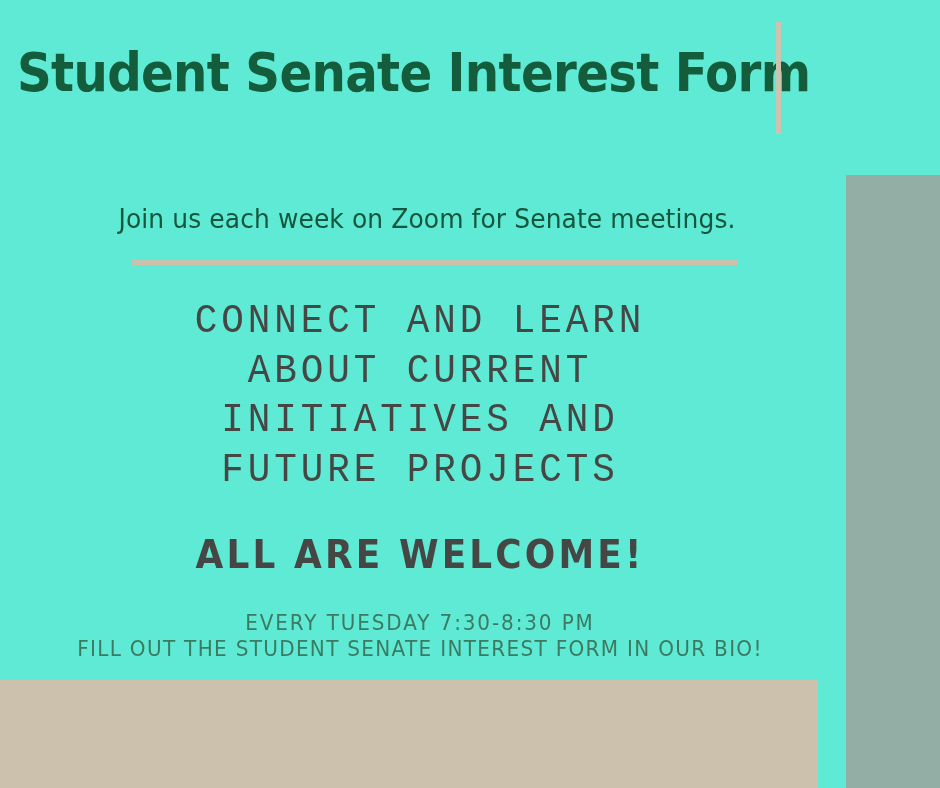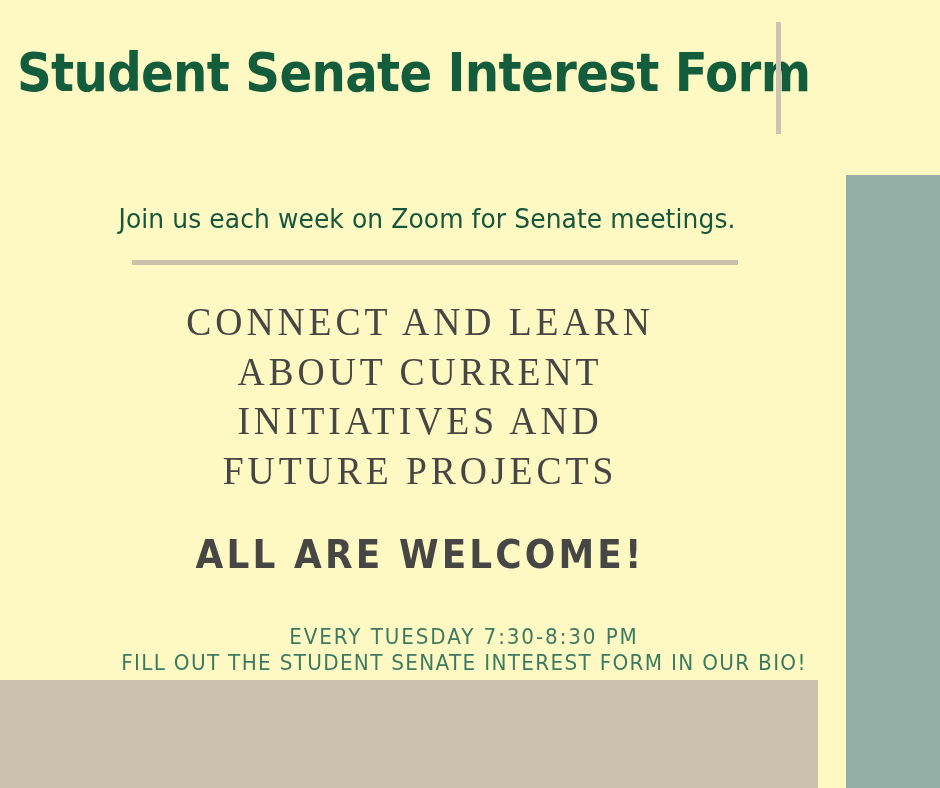--- a/index.html
+++ b/index.html
@@ -8,21 +8,21 @@
     padding: 0;
   }
   body {
     font-family: "Liberation Sans", sans-serif;
   }
 
   #poster {
     position: relative;
     width: 940px;
     height: 788px;
-    background: #fef9c3;
+    background: #5eead4;
     overflow: hidden;
   }
 
   
   .block-green-right {
     position: absolute;
     left: 846px;
     top: 175px;
     width: 94px;
     height: 613px;
@@ -110,21 +110,21 @@
   }
 
   
   .headline {
     position: absolute;
     left: 0;
     top: 297px;
     width: 840px;
     margin: 0;
     text-align: center;
-    font-family: Liberation Serif, serif;
+    font-family: Liberation Mono, monospace;
     font-size: 40px;
     font-weight: 300;
     letter-spacing: 4.2px;
     line-height: 49.5px;
     color: #464744;
     text-transform: uppercase;
   }
   .headline .hl-line {
     display: block;
     white-space: nowrap;
@@ -147,23 +147,22 @@
     text-transform: uppercase;
     white-space: nowrap;
     transform: scaleX(0.92);
     transform-origin: center top;
   }
 
   
   .footer-lines {
     position: absolute;
     left: 0;
-    top: 624px;
+    top: 610px;
     width: 840px;
-    margin-left: 44px;
   }
   .footer-line {
     display: block;
     text-align: center;
     font-family: "DejaVu Sans", sans-serif;
     font-weight: 400;
     color: #3c7a62;
     text-transform: uppercase;
     white-space: nowrap;
     line-height: 26px;

